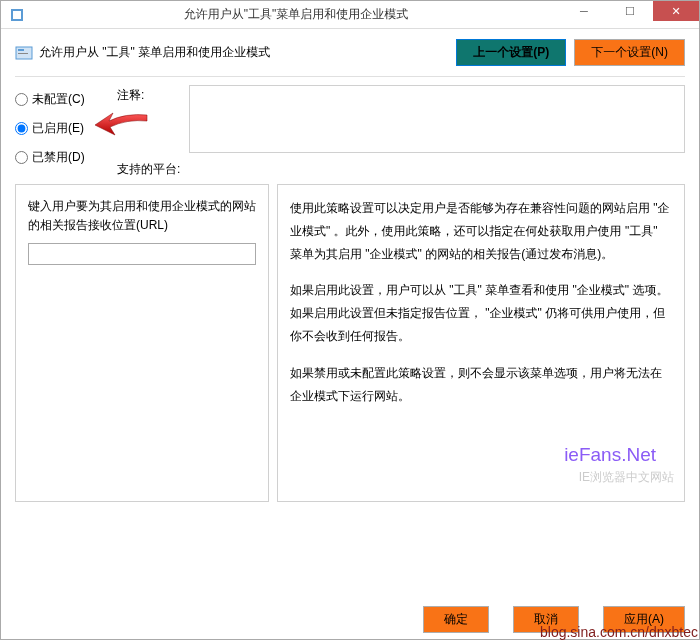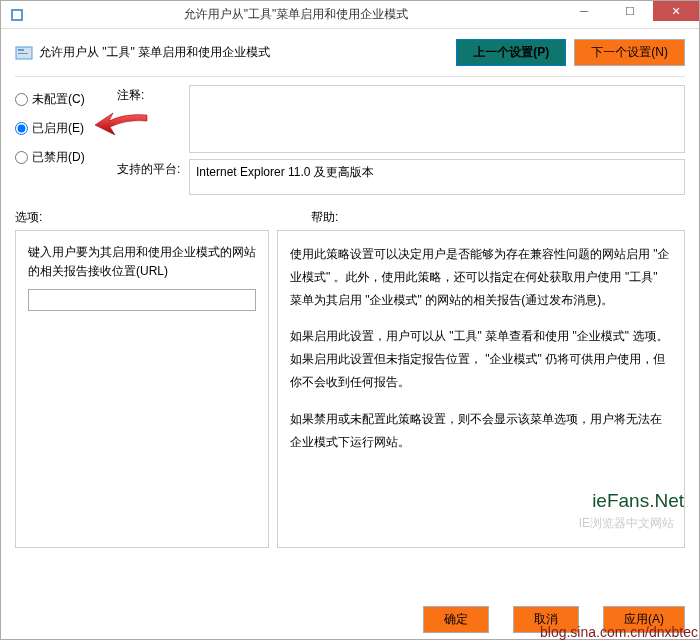--- a/index.html
+++ b/index.html
@@ -36,21 +36,21 @@
     .section-labels .lbl { font-size: 12px; }
     .section-labels .lbl:first-child { width: 296px; }
     
     .main-panes { padding: 0 14px 10px 14px; display: flex; gap: 8px; }
     .pane { border: 1px solid #d0d0d0; padding: 12px; height: 318px; }
     .pane.left { width: 254px; }
     .pane.right { flex: 1; line-height: 1.9; font-size: 12px; position: relative; }
     .pane.left .opt-label { font-size: 12px; margin-bottom: 8px; line-height: 1.6; }
     .url-input { width: 100%; height: 22px; border: 1px solid #aaa; padding: 0 4px; font-size: 12px; }
     .help-p { margin-bottom: 14px; }
-    .watermark1 { position: absolute; right: 0; bottom: 28px; color: #14532d; font-size: 19px; font-family: Arial; }
+    .watermark1 { position: absolute; right: 28px; bottom: 28px; color: #8b5cf6; font-size: 19px; font-family: Arial; }
     .watermark2 { position: absolute; right: 10px; bottom: 12px; color: #ccc; font-size: 12px; }
     
     .footer { position: absolute; bottom: 6px; right: 14px; display: flex; gap: 24px; justify-content: center; }
     .footer .btn { padding: 4px 20px; }
     
     .blog-wm { position: absolute; bottom: 0; right: 2px; color: #7f1d1d; font-size: 14px; font-family: Arial; }
   </style>
 </head>
 <body>
 
@@ -98,39 +98,34 @@
         <span>已禁用(D)</span>
       </label>
     </div>
     <div class="right-col">
       <div class="field-row">
         <div class="field-label">注释:</div>
         <textarea class="textarea-comment" style=""></textarea>
       </div>
       <div class="field-row">
         <div class="field-label">支持的平台:</div>
-        <div class="platform-box">Internet Explorer 11.0 及更高版本</div>
       </div>
     </div>
   </div>
 
   <svg class="arrow" width="54" height="30" viewBox="0 0 54 30">
     <defs>
         <linearGradient id="g" x1="0" y1="0" x2="0" y2="1">
           <stop offset="0" stop-color="#ff5a5a"></stop>
           <stop offset="1" stop-color="#b00000"></stop>
         </linearGradient>
       </defs>
     <path d="M 52 6 Q 30 4 14 12 L 18 4 L 0 16 L 20 26 L 15 18 Q 32 10 52 12 Z" fill="url(#g)" stroke="#800000" stroke-width="0.5"></path>
   </svg>
 
-  <div class="section-labels">
-    <div class="lbl">选项:</div>
-    <div class="lbl">帮助:</div>
-  </div>
 
   <div class="main-panes">
     <div class="pane left">
       <div class="opt-label">键入用户要为其启用和使用企业模式的网站的相关报告接收位置(URL)</div>
       <input class="url-input" type="text" value="" style="">
     </div>
     <div class="pane right">
       <p class="help-p">使用此策略设置可以决定用户是否能够为存在兼容性问题的网站启用 "企业模式" 。此外，使用此策略，还可以指定在何处获取用户使用 "工具" 菜单为其启用 "企业模式" 的网站的相关报告(通过发布消息)。</p>
       <p class="help-p">如果启用此设置，用户可以从 "工具" 菜单查看和使用 "企业模式" 选项。如果启用此设置但未指定报告位置， "企业模式" 仍将可供用户使用，但你不会收到任何报告。</p>
       <p class="help-p">如果禁用或未配置此策略设置，则不会显示该菜单选项，用户将无法在企业模式下运行网站。</p>

